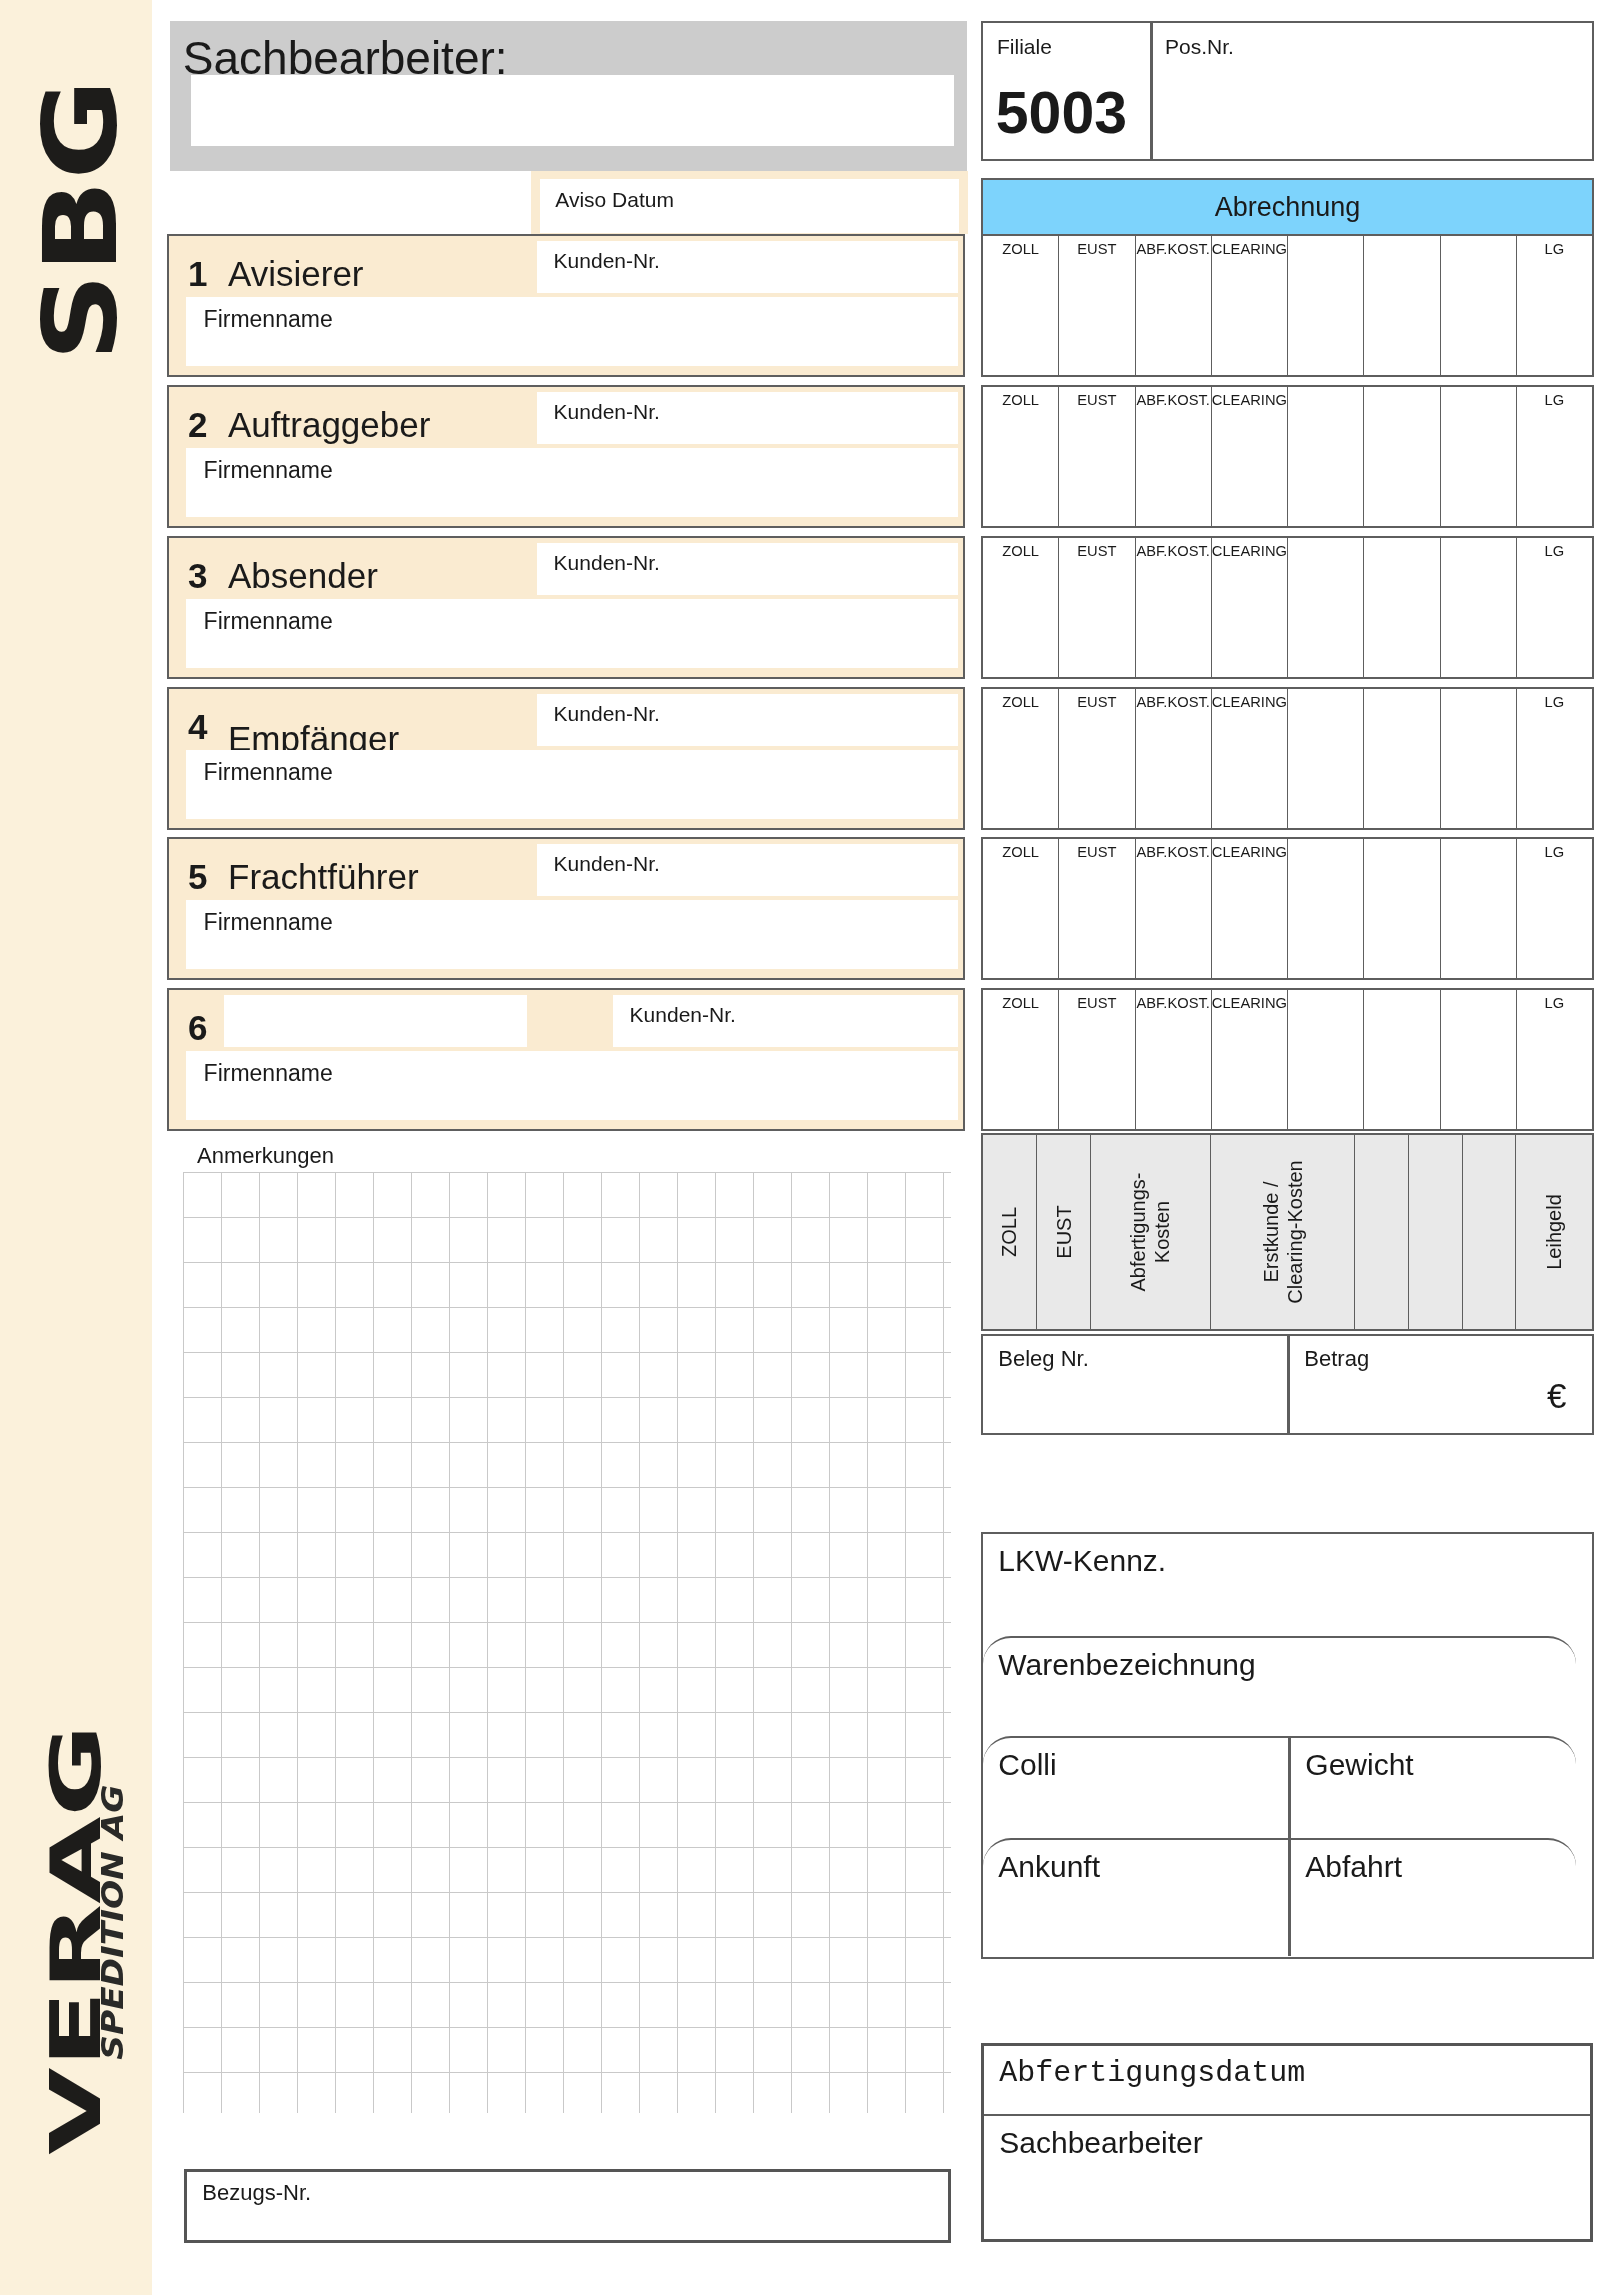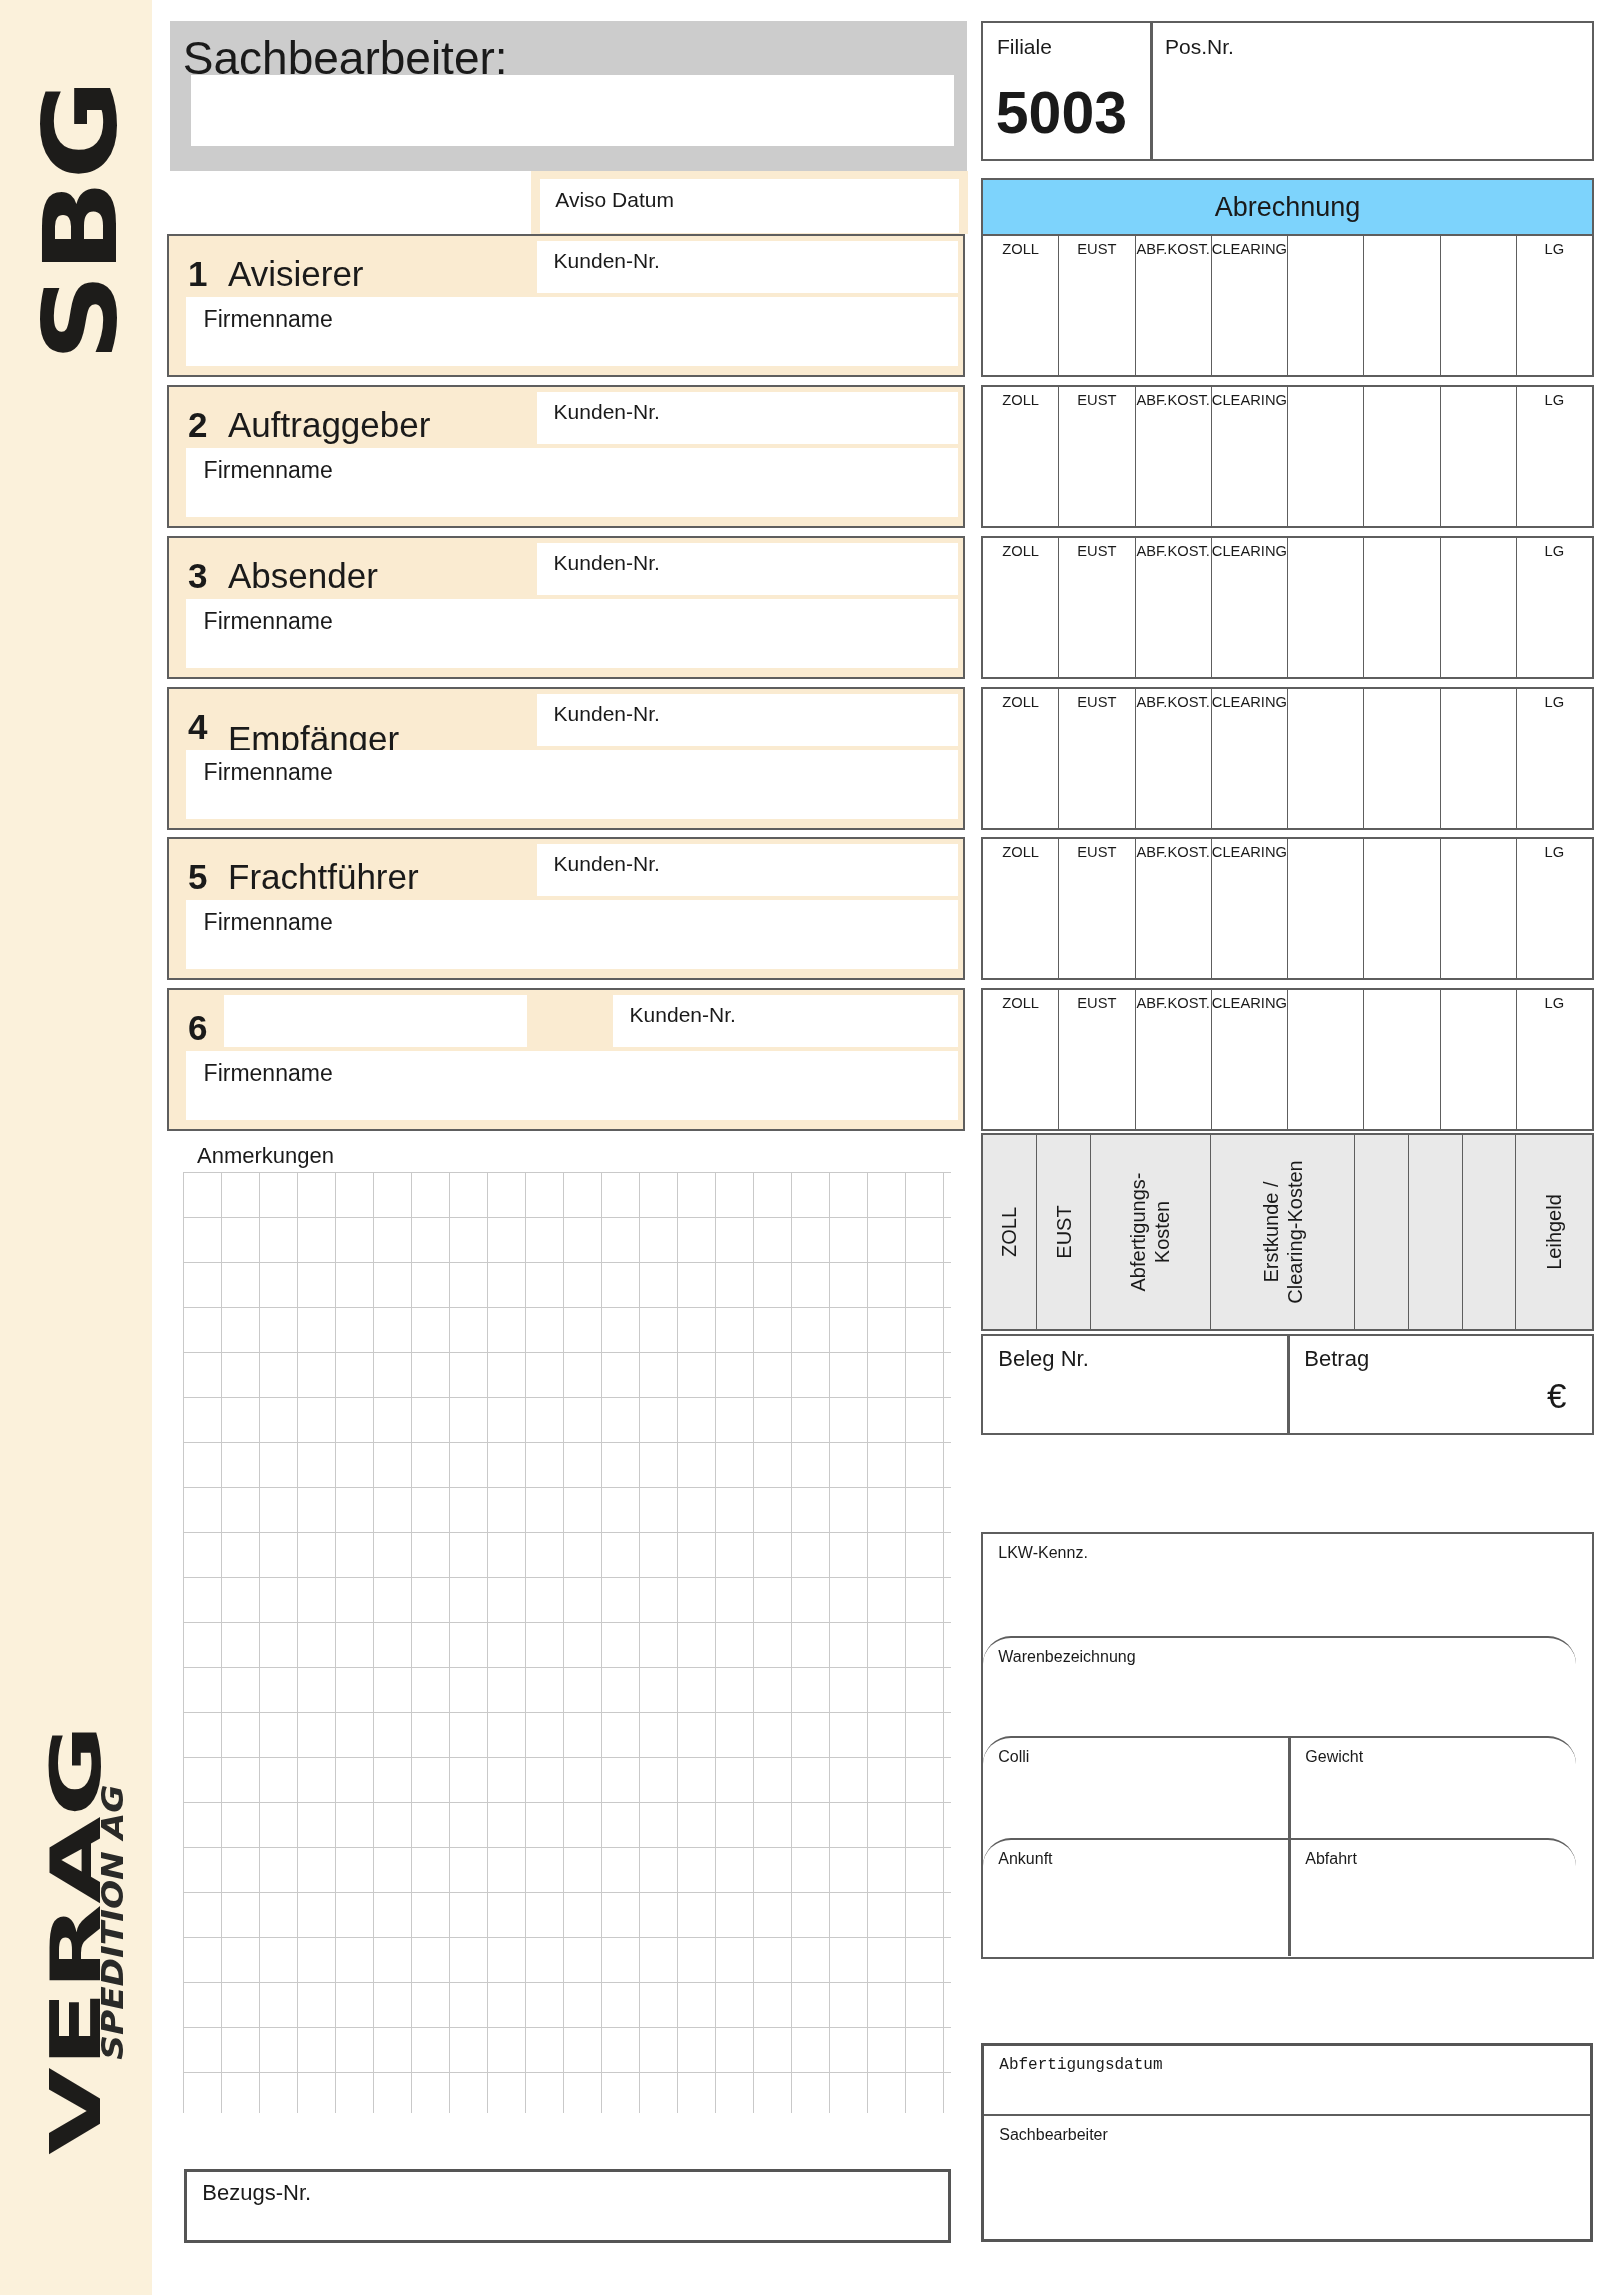--- a/index.html
+++ b/index.html
@@ -25,21 +25,21 @@
   .abr-cell .cth{position:absolute;top:5.1px;left:0;right:0;text-align:center;font-size:14.7px;}
   .vstrip{background:#e9e9e9;}
   .vstrip .abr-cell{display:flex;align-items:center;justify-content:center;}
   .vlabel{transform:rotate(-90deg);white-space:pre;text-align:center;line-height:1.2;
           font-size:20px;color:#1a1a1a;}
   .grid{background-image:
       repeating-linear-gradient(to right,#c9c9c9 0 1.3px,transparent 1.3px 38px),
       repeating-linear-gradient(to bottom,#c9c9c9 0 1.3px,transparent 1.3px 45px);}
   .lkw-row{position:absolute;left:0;right:16px;border-top:2.6px solid #5e5e5e;box-sizing:border-box;border-radius:28px;}
   .divider-v{position:absolute;top:0;bottom:0;width:2.6px;background:#5e5e5e;}
-  .pad-label{position:absolute;top:10.2px;left:15.3px;font-size:16px;}
+  .pad-label{position:absolute;top:10.2px;left:15.3px;font-size:30px;}
   svg text{font-family:"DejaVu Sans", sans-serif;}
 </style>
 </head>
 <body>
 
 <div class="page">
 
   <div class="abs cream-strip" style="left:0;top:0;width:152px;height:2295px;"></div>
 
   <svg class="abs" style="left:40px;top:77px;width:78px;height:286px;" viewBox="0 0 122 447">

